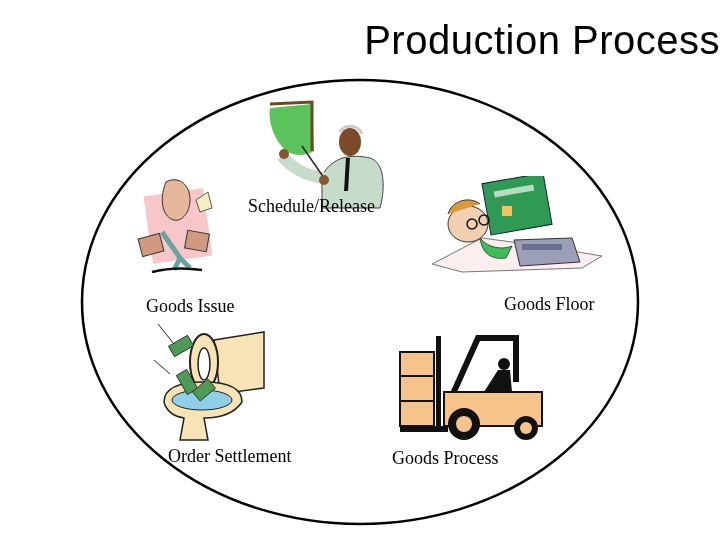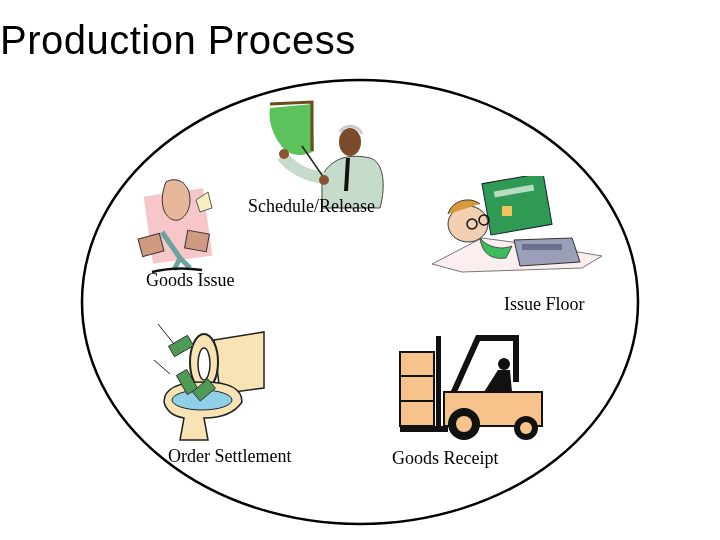--- a/index.html
+++ b/index.html
@@ -1,17 +1,17 @@
 <!DOCTYPE html>
 <html><head>
 <meta charset="utf-8">
 <style>
   html, body { margin:0; padding:0; background:#ffffff; }
   body { width:720px; height:540px; position:relative; overflow:hidden; font-family:"Liberation Serif", serif; }
-  .title { position:absolute; left:0; width:720px; top:18px; text-align:left; font-family:"Liberation Sans", sans-serif; font-size:40px; color:#000; letter-spacing:0.5px; }
+  .title { position:absolute; left:0; width:720px; top:18px; text-align:right; font-family:"Liberation Sans", sans-serif; font-size:40px; color:#000; letter-spacing:0.5px; }
   .ellipse { position:absolute; left:0; top:0; }
   .label { position:absolute; font-size:18px; color:#000; white-space:nowrap; }
   .clip { position:absolute; }
 </style>
 </head>
 <body>
 
 <div class="title">Production Process</div>
 
 <svg class="ellipse" width="720" height="540">
@@ -34,36 +34,36 @@
 
 <svg class="clip" style="left:128px;top:172px" width="100" height="105" viewBox="0 0 100 105">
   <rect x="20" y="20" width="60" height="68" fill="#f7c6c8" transform="rotate(-8 50 54)"></rect>
   <path d="M38 10 C48 4 62 10 62 28 C62 40 54 50 46 48 C36 46 30 30 38 10 Z" fill="#e7b79a" stroke="#333" stroke-width="1"></path>
   <path d="M34 60 L52 86 L46 98 M52 86 L62 96" fill="none" stroke="#6aa3a0" stroke-width="5"></path>
   <rect x="12" y="64" width="22" height="18" fill="#cf9a80" stroke="#333" stroke-width="1" transform="rotate(-15 23 73)"></rect>
   <rect x="58" y="60" width="22" height="18" fill="#cf9a80" stroke="#333" stroke-width="1" transform="rotate(10 69 69)"></rect>
   <path d="M68 28 L80 20 L84 36 L72 40 Z" fill="#f5efc0" stroke="#333" stroke-width="0.8"></path>
   <path d="M24 100 C40 96 60 96 74 98" stroke="#111" stroke-width="2.5" fill="none"></path>
 </svg>
-<div class="label" style="left:146px;top:270px">Goods Issue</div>
+<div class="label" style="left:146px;top:296px">Goods Issue</div>
 
 <svg class="clip" style="left:422px;top:176px" width="190" height="100" viewBox="0 0 190 100">
   <path d="M10 88 L60 62 L120 70 L180 80 L160 92 L40 96 Z" fill="#fbeeee" stroke="#555" stroke-width="0.8"></path>
   <rect x="64" y="2" width="62" height="52" fill="#2e9a54" stroke="#123" stroke-width="1" transform="rotate(-10 95 28)"></rect>
   <rect x="72" y="12" width="40" height="6" fill="#b8dcc2" transform="rotate(-10 92 15)"></rect>
   <rect x="80" y="30" width="10" height="10" fill="#f3c35a"></rect>
   <ellipse cx="46" cy="48" rx="20" ry="18" fill="#f1cfb0" stroke="#333" stroke-width="1"></ellipse>
   <path d="M26 38 C30 24 48 20 58 28" fill="#d89a38" stroke="#333" stroke-width="1"></path>
   <circle cx="50" cy="48" r="5" fill="none" stroke="#111" stroke-width="1.5"></circle>
   <circle cx="62" cy="44" r="5" fill="none" stroke="#111" stroke-width="1.5"></circle>
   <path d="M58 62 C66 72 80 74 90 70 L84 82 C70 84 60 78 58 62 Z" fill="#3cbc5a" stroke="#333" stroke-width="0.8"></path>
   <path d="M92 64 L150 62 L158 86 L98 90 Z" fill="#9ba0b8" stroke="#333" stroke-width="1"></path>
   <rect x="100" y="68" width="40" height="6" fill="#6c7090"></rect>
 </svg>
-<div class="label" style="left:504px;top:294px">Issue Floor</div>
+<div class="label" style="left:504px;top:294px">Goods Floor</div>
 
 <svg class="clip" style="left:150px;top:318px" width="120" height="125" viewBox="0 0 120 125">
   <path d="M64 22 L114 14 L114 70 L70 76 Z" fill="#f8e3b5" stroke="#222" stroke-width="1.5"></path>
   <ellipse cx="54" cy="44" rx="14" ry="28" fill="#f8e3b5" stroke="#222" stroke-width="2"></ellipse>
   <ellipse cx="54" cy="46" rx="6" ry="16" fill="#fff" stroke="#222" stroke-width="1.5"></ellipse>
   <path d="M14 84 C14 70 30 64 54 64 C78 64 92 70 92 84 C84 96 70 100 54 100 L58 122 L30 122 L34 100 C22 98 16 92 14 84 Z" fill="#f8e3b5" stroke="#222" stroke-width="1.5"></path>
   <ellipse cx="52" cy="82" rx="30" ry="10" fill="#8fd0e8" stroke="#222" stroke-width="1"></ellipse>
   <rect x="20" y="22" width="22" height="12" fill="#4f9a56" stroke="#222" stroke-width="0.8" transform="rotate(-30 31 28)"></rect>
   <rect x="26" y="58" width="22" height="12" fill="#4f9a56" stroke="#222" stroke-width="0.8" transform="rotate(60 37 64)"></rect>
   <rect x="44" y="66" width="20" height="12" fill="#4f9a56" stroke="#222" stroke-width="0.8" transform="rotate(-40 54 72)"></rect>
@@ -79,13 +79,13 @@
   <rect x="2" y="92" width="48" height="6" fill="#111"></rect>
   <path d="M54 62 L80 4 L118 4 L118 48" fill="none" stroke="#111" stroke-width="6"></path>
   <rect x="46" y="58" width="98" height="34" fill="#f6c38a" stroke="#111" stroke-width="2"></rect>
   <circle cx="106" cy="30" r="6" fill="#111"></circle>
   <path d="M100 36 L112 36 L114 58 L86 58 Z" fill="#111"></path>
   <circle cx="66" cy="90" r="16" fill="#111"></circle>
   <circle cx="66" cy="90" r="8" fill="#f6c38a"></circle>
   <circle cx="128" cy="94" r="12" fill="#111"></circle>
   <circle cx="128" cy="94" r="6" fill="#f6c38a"></circle>
 </svg>
-<div class="label" style="left:392px;top:448px">Goods Receipt</div>
+<div class="label" style="left:392px;top:448px">Goods Process</div>
 
 </body></html>

